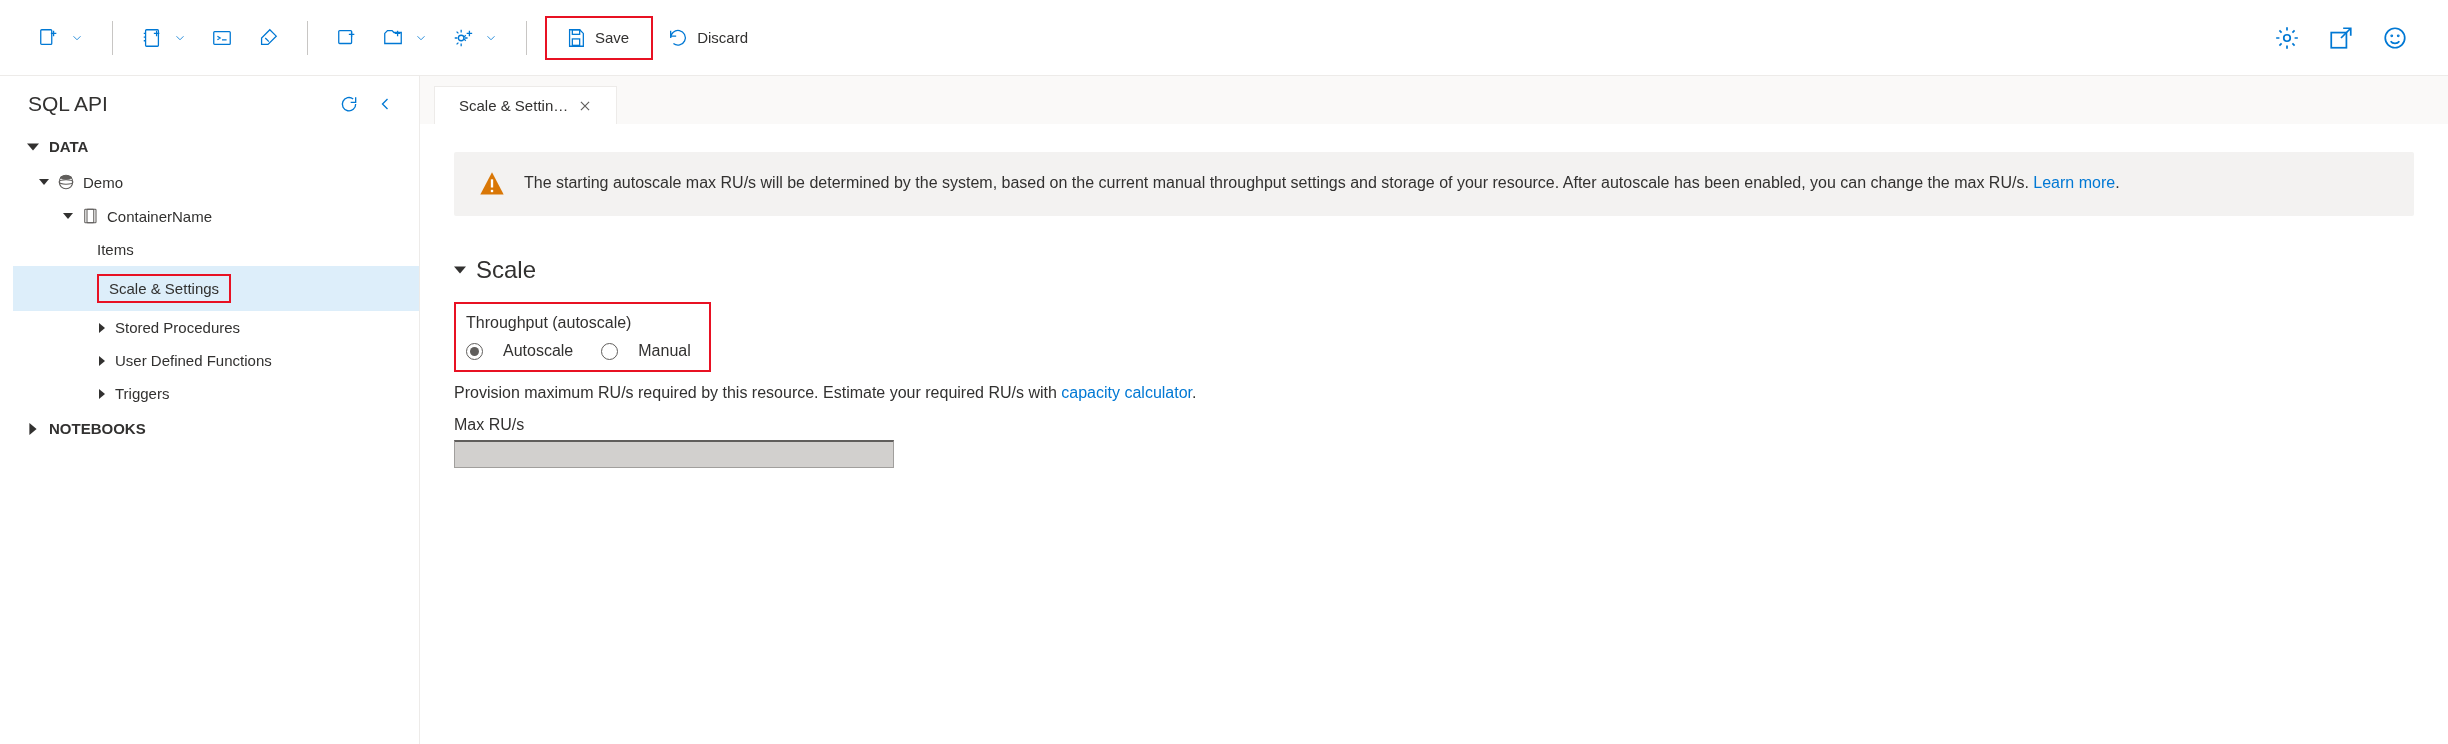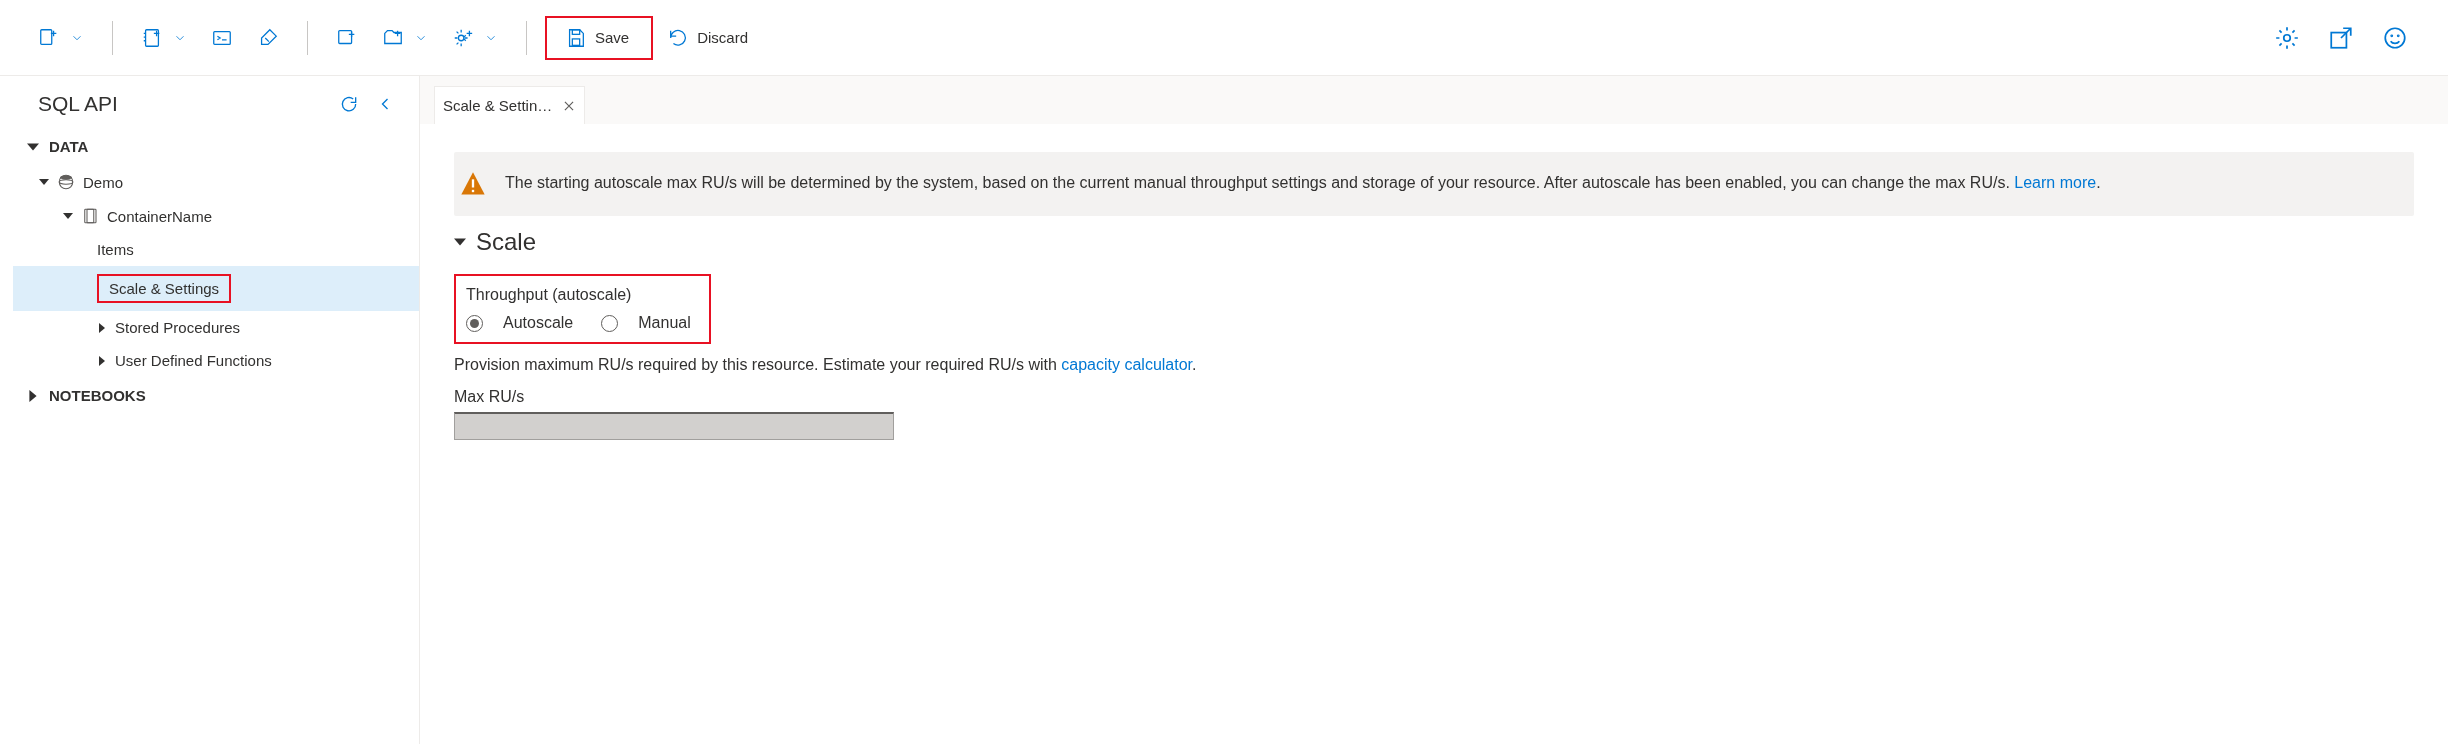--- a/index.html
+++ b/index.html
@@ -13,46 +13,46 @@
     .tb-btn.txt svg { stroke: #0078d4; }
     .tb-sep { width: 1px; height: 34px; background: #c8c6c4; margin: 0 14px; }
     .chev { margin-left: 2px; width: 14px !important; height: 14px !important; stroke: #0078d4; stroke-width: 2; }
     .save-highlight { border: 2px solid #e81123; padding: 2px 12px 2px 8px; }
     .spacer { flex: 1 1 auto; }
     .right-ico { width: 26px; height: 26px; stroke: #0078d4; fill: none; stroke-width: 1.6; margin: 0 12px; cursor: pointer; }
 
     
     .main { display: flex; height: calc(100% - 60px); }
     .sidebar { width: 420px; border-right: 1px solid #edebe9; display: flex; flex-direction: column; }
-    .sb-head { display: flex; align-items: center; padding: 16px 24px 12px 38px; }
+    .sb-head { display: flex; align-items: center; padding: 16px 24px 12px 28px; }
     .sb-title { font-size: 21px; font-weight: 400; flex: 1; }
     .sb-ico { width: 20px; height: 20px; stroke: #0078d4; fill: none; stroke-width: 1.6; margin-left: 16px; cursor: pointer; }
 
     .tree { font-size: 15px; padding-left: 13px; }
     .section { display: flex; align-items: center; padding: 10px 24px 10px 14px; font-weight: 600; cursor: pointer; }
     .caret { width: 12px; height: 12px; margin-right: 10px; fill: #323130; }
     .caret.right { transform: rotate(-90deg); }
     .node { display: flex; align-items: center; padding: 8px 10px; cursor: pointer; }
     .node-ico { width: 18px; height: 18px; margin-right: 8px; stroke: #605e5c; fill: none; stroke-width: 1.4; }
     .caret-sm { width: 10px; height: 10px; margin-right: 8px; fill: #323130; }
     .caret-sm.right { transform: rotate(-90deg); }
     .lvl1 { padding-left: 26px; }
     .lvl2 { padding-left: 50px; }
     .lvl3 { padding-left: 84px; }
     .selected { background: #ddeefa; }
     .red-box-1 { border: 2px solid #e81123; padding: 4px 10px; }
 
     
     .content { flex: 1; display: flex; flex-direction: column; background: #faf9f8; }
     .tabstrip { display: flex; align-items: flex-end; height: 48px; padding-left: 14px; background: #faf9f8; }
-    .tab { background: #fff; border: 1px solid #edebe9; border-bottom: none; padding: 10px 8px; display: flex; align-items: center; font-size: 15px; gap: 10px; cursor: pointer; }
+    .tab { background: #fff; border: 1px solid #edebe9; border-bottom: none; padding: 10px 24px; display: flex; align-items: center; font-size: 15px; gap: 10px; cursor: pointer; }
     .tab .close { width: 14px; height: 14px; stroke: #605e5c; stroke-width: 2; fill: none; cursor: pointer; }
     .panel { background: #fff; flex: 1; padding: 28px 34px; overflow: auto; }
 
-    .alert { display: flex; gap: 18px; background: #f3f2f1; padding: 18px 5px; border-radius: 2px; margin-bottom: 12px; }
+    .alert { display: flex; gap: 18px; background: #f3f2f1; padding: 18px 24px; border-radius: 2px; margin-bottom: 40px; }
     .alert-ico { width: 28px; height: 28px; }
     .alert-txt { font-size: 16px; line-height: 1.6; }
     .link { color: #0078d4; cursor: pointer; }
 
     .collapser { display: flex; align-items: center; font-size: 24px; margin: 6px 0 18px 0; cursor: pointer; }
     .collapser .caret { margin-right: 10px; }
 
     .red-box-2 { border: 2px solid #e81123; padding: 10px 18px 10px 10px; display: inline-block; }
     .label { font-size: 16px; margin-bottom: 10px; }
     .radio-row { display: flex; gap: 28px; }
@@ -224,20 +224,26 @@
             <path d="M0 2 L10 2 L5 8 Z"></path>
           </svg>
         <span>Stored Procedures</span>
       </div>
       <div class="node lvl3">
         <svg class="caret-sm right" viewBox="0 0 10 10">
             <path d="M0 2 L10 2 L5 8 Z"></path>
           </svg>
         <span>User Defined Functions</span>
       </div>
+      <div class="node lvl3">
+        <svg class="caret-sm right" viewBox="0 0 10 10">
+            <path d="M0 2 L10 2 L5 8 Z"></path>
+          </svg>
+        <span>Triggers</span>
+      </div>
 
       <div class="section">
         <svg class="caret right" viewBox="0 0 10 10">
             <path d="M0 2 L10 2 L5 8 Z"></path>
           </svg>
         <span>NOTEBOOKS</span>
       </div>
     </div>
   </div>
 

